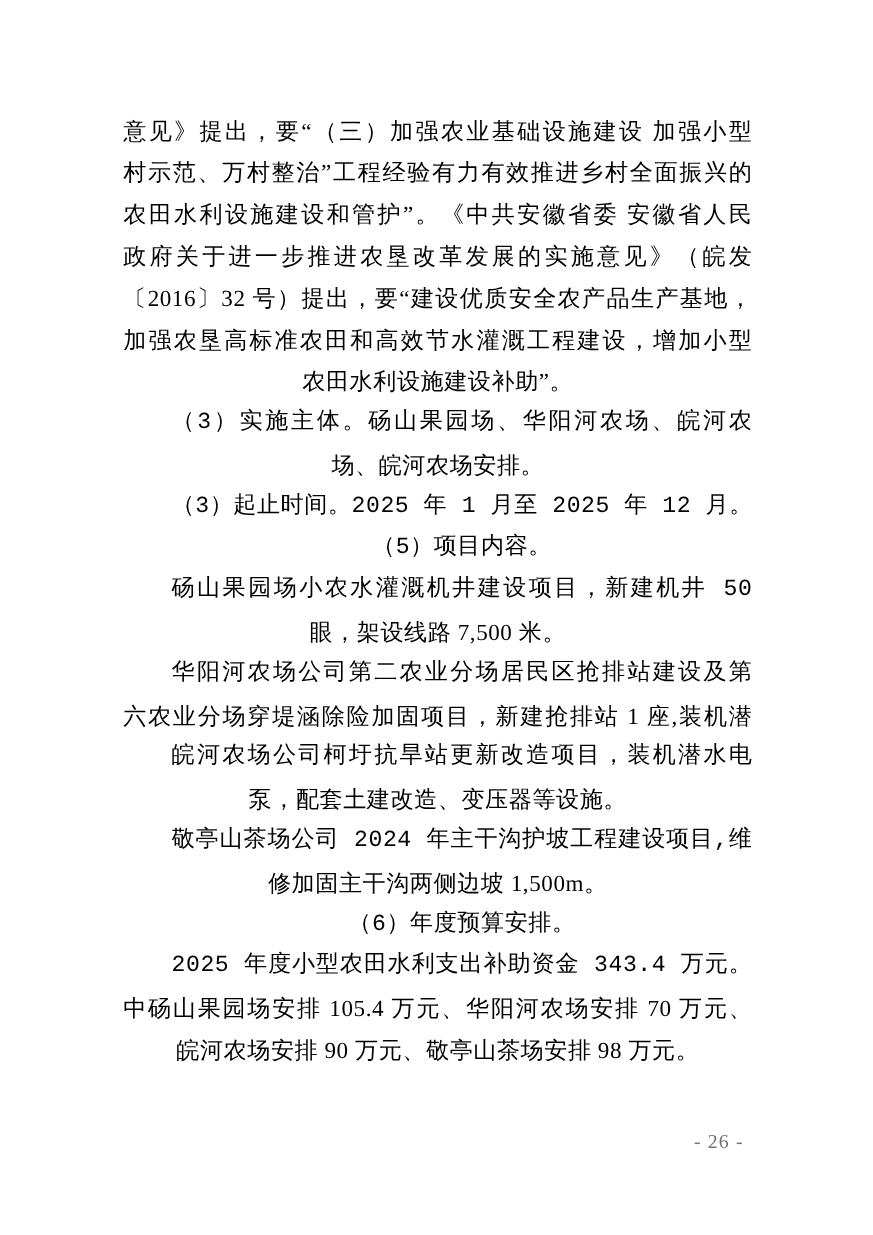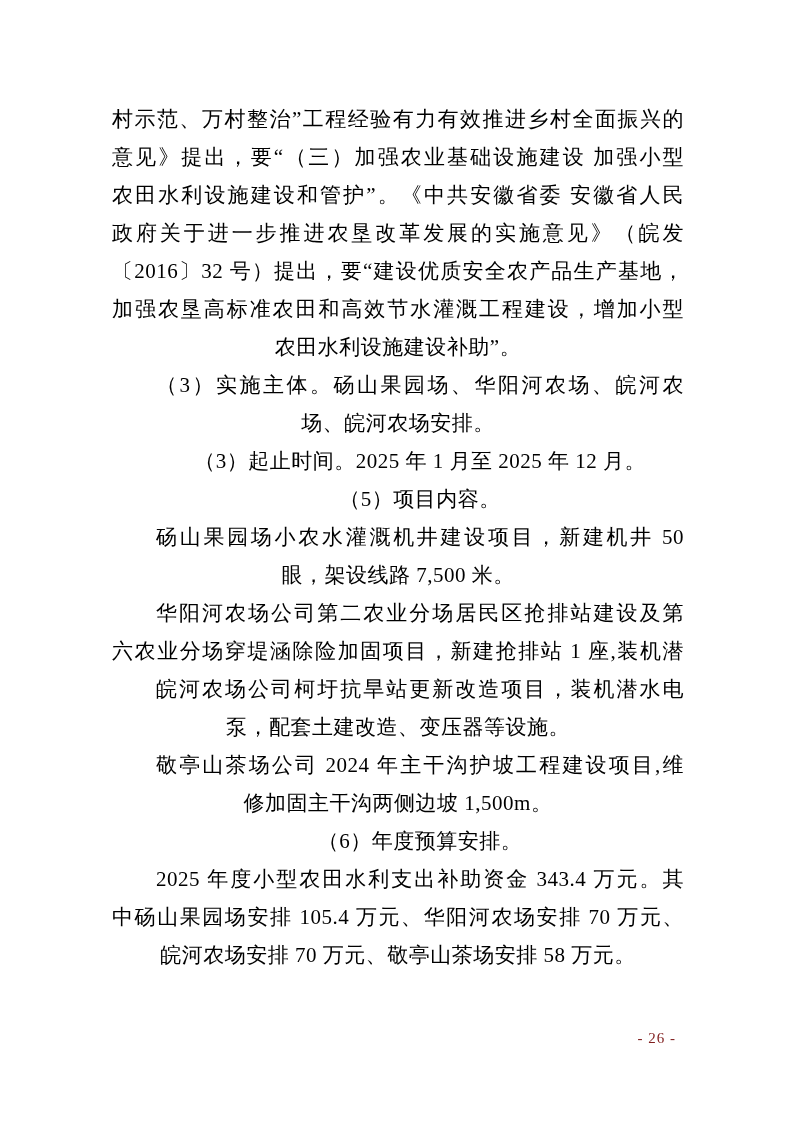--- a/index.html
+++ b/index.html
@@ -36,39 +36,40 @@
     white-space: nowrap;
   }
   .line.fill {
     white-space: normal;
     text-align: justify;
     text-align-last: justify;
     text-justify: inter-character;
   }
   .line.indent {
     text-indent: 44px;
+    font-family: Liberation Mono, monospace;
   }
   .page-number {
     position: absolute;
     top: 1028px;
     right: 118px;
-    font-size: 15px;
+    font-size: 18px;
     line-height: 20px;
     letter-spacing: 1px;
-    color: #7f1d1d;
+    color: #737373;
   }
 </style>
 </head>
 <body>
 
 <div class="page">
   <div class="doc-body">
       <div class="paragraph">
+        <div class="line fill">意见》提出，要“（三）加强农业基础设施建设 加强小型</div>
         <div class="line fill">村示范、万村整治”工程经验有力有效推进乡村全面振兴的</div>
-        <div class="line fill">意见》提出，要“（三）加强农业基础设施建设 加强小型</div>
         <div class="line fill">农田水利设施建设和管护”。《中共安徽省委 安徽省人民</div>
         <div class="line fill">政府关于进一步推进农垦改革发展的实施意见》（皖发</div>
         <div class="line fill">〔2016〕32 号）提出，要“建设优质安全农产品生产基地，</div>
         <div class="line fill">加强农垦高标准农田和高效节水灌溉工程建设，增加小型</div>
         <div class="line">农田水利设施建设补助”。</div>
       </div>
       <div class="paragraph">
         <div class="line indent fill">（3）实施主体。砀山果园场、华阳河农场、皖河农</div>
         <div class="line">场、皖河农场安排。</div>
       </div>
@@ -93,17 +94,17 @@
       <div class="paragraph">
         <div class="line indent fill">敬亭山茶场公司 2024 年主干沟护坡工程建设项目,维</div>
         <div class="line">修加固主干沟两侧边坡 1,500m。</div>
       </div>
       <div class="paragraph">
         <div class="line indent">（6）年度预算安排。</div>
       </div>
       <div class="paragraph">
         <div class="line indent fill">2025 年度小型农田水利支出补助资金 343.4 万元。其</div>
         <div class="line fill">中砀山果园场安排 105.4 万元、华阳河农场安排 70 万元、</div>
-        <div class="line">皖河农场安排 70 万元、敬亭山茶场安排 58 万元。</div>
+        <div class="line">皖河农场安排 90 万元、敬亭山茶场安排 98 万元。</div>
       </div>
     </div>
   <div class="page-number">- 26 -</div>
 </div>
 
 </body></html>

